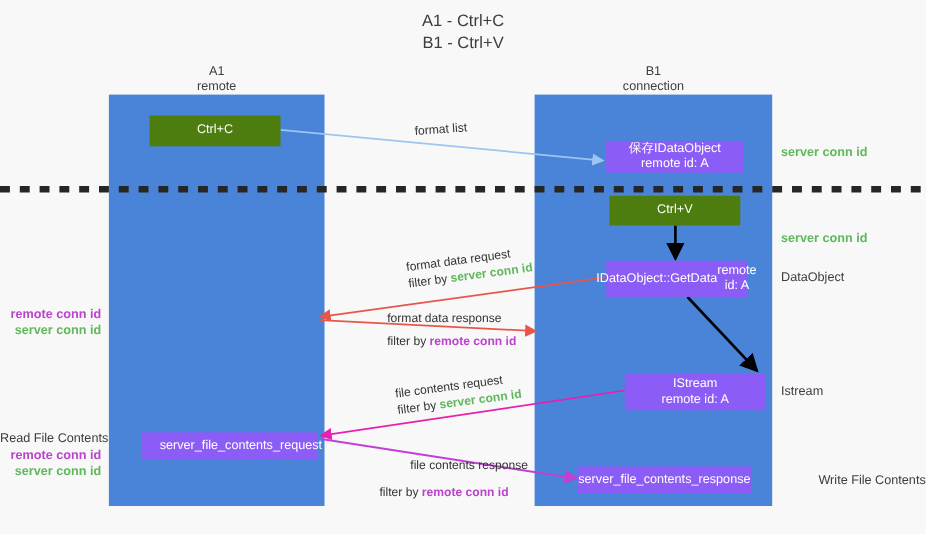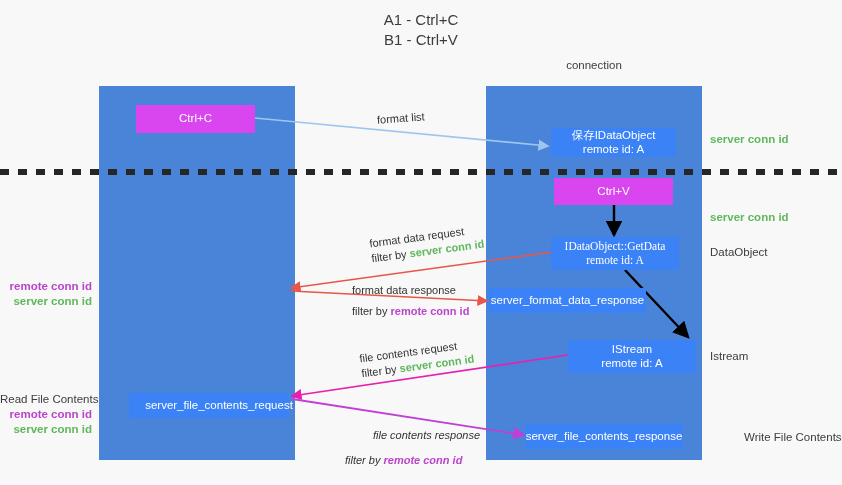--- a/index.html
+++ b/index.html
@@ -27,22 +27,22 @@
   
   .lane{position:absolute;background:#4a84d8;}
 
   
   .box{
     position:absolute;box-sizing:border-box;
     display:flex;align-items:center;justify-content:center;
     text-align:center;color:#ffffff;font-size:11.5px;line-height:13.5px;
     padding:2px 4px;
   }
-  .box.green{background:#d946ef;}
-  .box.orange{background:#3b82f6;}
+  .box.green{background:#4d7c0f;}
+  .box.orange{background:#8b5cf6;}
 
   
   .sidelabel{
     position:absolute;font-size:11.5px;color:#3c3c3c;white-space:nowrap;
   }
   .sidelabel.green-t{color:#5fb85c;font-weight:bold;}
 
   
   .leftlabel{
     position:absolute;font-size:11.5px;color:#3c3c3c;white-space:nowrap;
@@ -65,22 +65,27 @@
 </head>
 <body>
 
 <div id="stage">
 
   <div class="title">
     <div>A1 - Ctrl+C</div>
     <div>B1 - Ctrl+V</div>
   </div>
 
+  <div class="lane-head" style="left:99px;top:58px;width:196px;">
+    <div>A1</div>
+    <div>remote</div>
+  </div>
 
   <div class="lane-head" style="left:486px;top:58px;width:216px;">
+    <div>B1</div>
     <div>connection</div>
   </div>
 
   <div class="lane" style="left:99px;top:86px;width:196px;height:374px;"></div>
   <div class="lane" style="left:486px;top:86px;width:216px;height:374px;"></div>
 
   <svg class="overlay" viewBox="0 0 842 485">
     <defs>
       <marker id="ah-blue" markerWidth="7" markerHeight="7" refX="6" refY="3.5" orient="auto" markerUnits="strokeWidth">
         <path d="M0,0 L7,3.5 L0,7 z" fill="#9dc6ef"></path>
@@ -118,27 +123,26 @@
 
   <div class="box green" style="left:136px;top:105px;width:119px;height:28px;">Ctrl+C</div>
 
   <div class="box orange" style="left:551px;top:128px;width:125px;height:29px;flex-direction:column;">
     <span>保存IDataObject</span>
     <span>remote id: A</span>
   </div>
 
   <div class="box green" style="left:554px;top:178px;width:119px;height:27px;">Ctrl+V</div>
 
-  <div class="box orange" style="left:551px;top:237px;width:128px;height:33px;flex-direction:column;font-family:Liberation Serif, serif;">
+  <div class="box orange" style="left:551px;top:237px;width:128px;height:33px;flex-direction:row;">
     <span>IDataObject::GetData</span>
     <span>remote id: A</span>
   </div>
 
 
-  <div class="box orange" style="left:489px;top:288px;width:157px;height:25px;">server_format_data_response</div>
 
   <div class="box orange" style="left:568px;top:340px;width:128px;height:33px;flex-direction:column;">
     <span>IStream</span>
     <span>remote id: A</span>
   </div>
 
   <div class="box orange" style="left:129px;top:393px;width:160px;height:25px;padding-left:24px;">server_file_contents_request</div>
 
   <div class="box orange" style="left:525px;top:424px;width:158px;height:25px;">server_file_contents_response</div>
 
@@ -160,21 +164,21 @@
     </div>
   </div>
 
   <div class="edgelabel" style="left:360px;top:344px;transform:rotate(-7.5deg);">
     <div>file contents request</div>
     <div>
       <span class="plain">filter by </span><span class="green">server conn id</span>
     </div>
   </div>
 
-  <div class="edgelabel" style="left:345px;top:428px;font-style:italic;">
+  <div class="edgelabel" style="left:345px;top:416px;">
     <div style="margin-left:28px;">file contents response</div>
     <div style="margin-top:10px;">
       <span class="plain">filter by </span><span class="purple">remote conn id</span>
     </div>
   </div>
 
   <div class="sidelabel green-t" style="left:710px;top:133px;">server conn id</div>
 
   <div class="sidelabel green-t" style="left:710px;top:211px;">server conn id</div>
 

